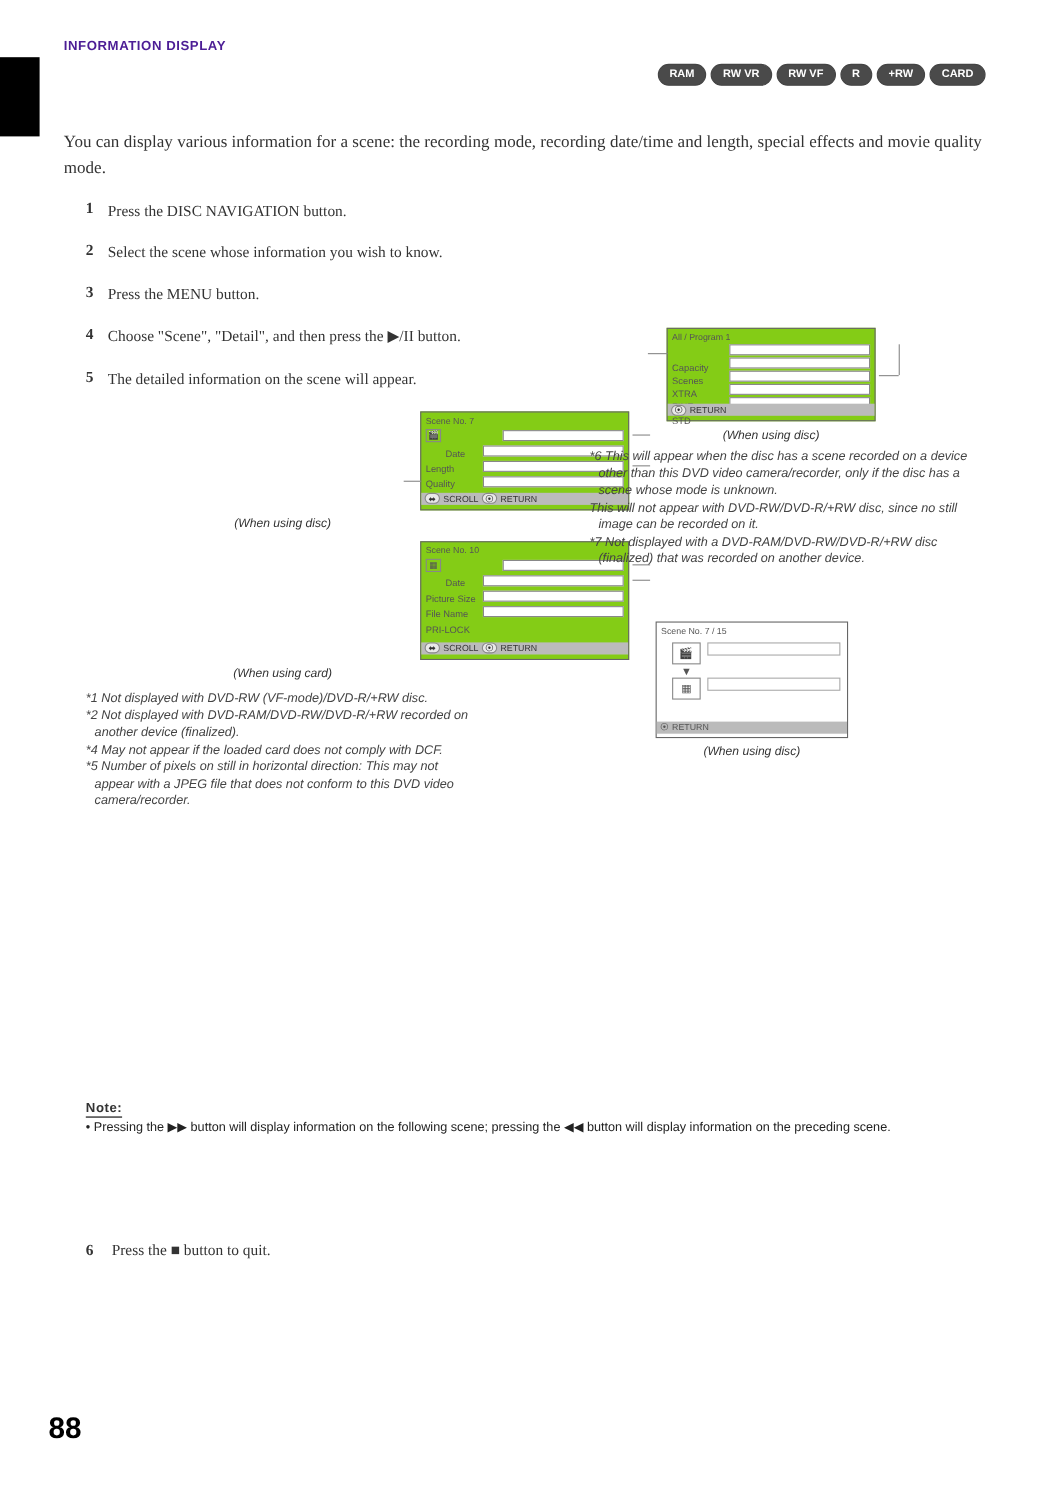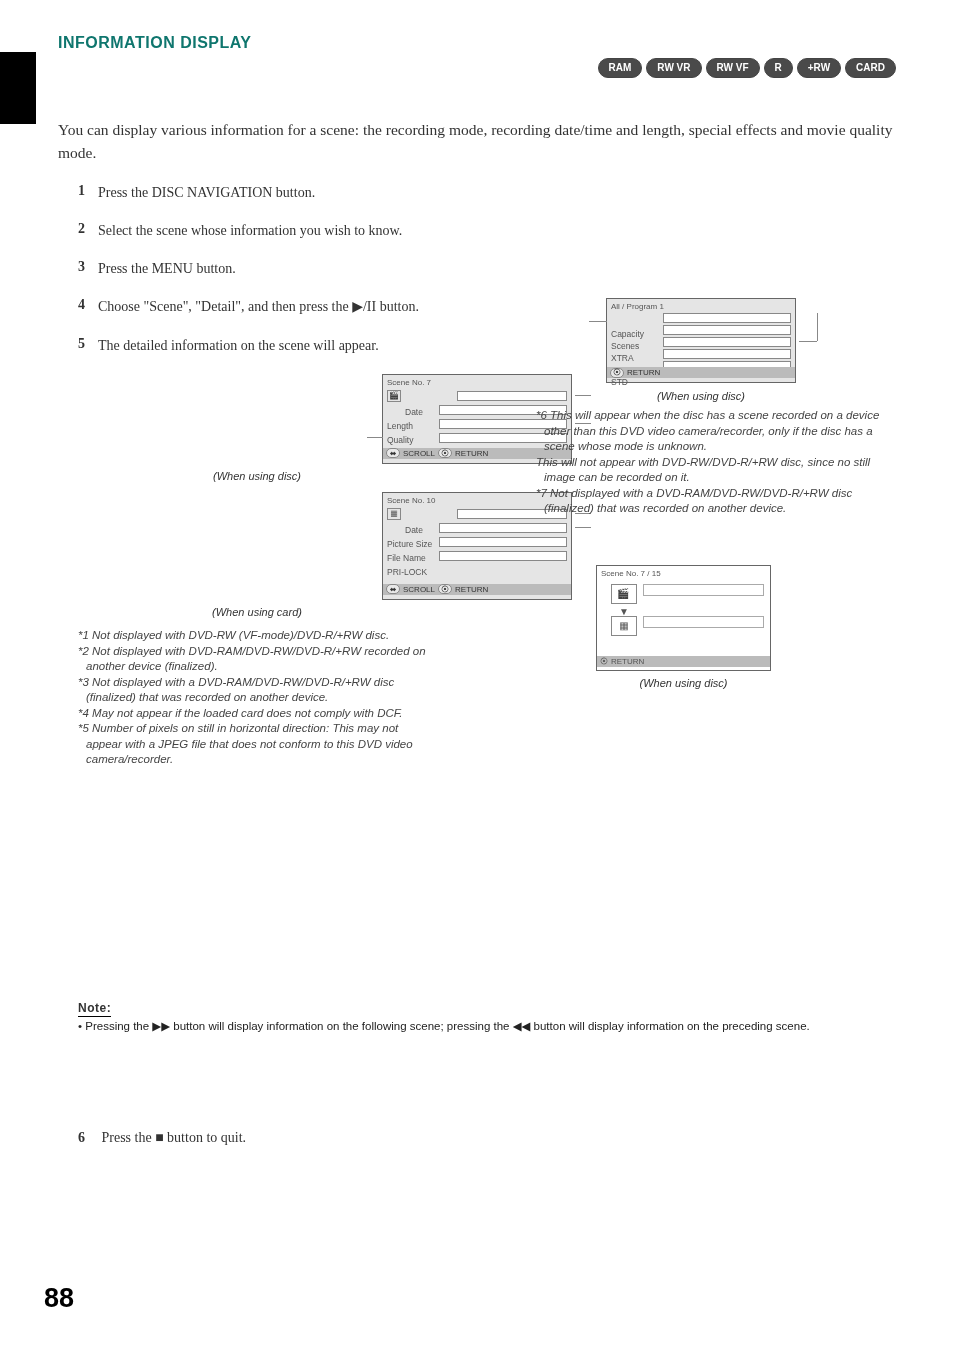--- a/index.html
+++ b/index.html
@@ -65,21 +65,21 @@
     width: 20px;
     flex-shrink: 0;
     font-weight: bold;
   }
   .step-body {
     flex: 1;
     line-height: 1.45;
   }
   .diagram-box {
     border: 1px solid #666;
-    background: #e5e5e5;
+    background: #84cc16;
     position: relative;
     box-sizing: border-box;
     font-family: Arial, sans-serif;
     font-size: 8.5px;
     color: #555;
   }
   .diag-title {
     position: absolute;
     top: 3px;
     left: 4px;
@@ -234,23 +234,23 @@
     font-family: Arial, sans-serif;
     font-size: 27px;
     font-weight: 900;
     color: #000000;
   }
   .heading {
     position: absolute;
     top: 34px;
     left: 58px;
     font-family: Arial, sans-serif;
-    font-size: 16px;
+    font-size: 12px;
     font-weight: bold;
-    color: #0f766e;
+    color: #4c1d95;
     letter-spacing: 0.5px;
   }
   .small-icon {
     display: inline-block;
     width: 12px; height: 10px;
     border: 1px solid #888;
     vertical-align: middle;
     font-size: 8px;
     text-align:center;
     line-height:10px;
@@ -366,21 +366,20 @@
         <span>RETURN</span>
     </div>
     <div class="ptr" style="top:20px; left:192px; width:16px;"></div>
     <div class="ptr" style="top:34px; left:192px; width:16px;"></div>
   </div>
   <div style="text-align:center; margin:-4px 460px 10px 20px; font-family:Arial; font-style:italic; font-size:11px;">(When using card)</div>
 
   <div class="footnotes">
     <div class="fn">*1 Not displayed with DVD-RW (VF-mode)/DVD-R/+RW disc.</div>
     <div class="fn">*2 Not displayed with DVD-RAM/DVD-RW/DVD-R/+RW recorded on another device (finalized).</div>
-    <div class="fn">*3 Not displayed with a DVD-RAM/DVD-RW/DVD-R/+RW disc (finalized) that was recorded on another device.</div>
     <div class="fn">*4 May not appear if the loaded card does not comply with DCF.</div>
     <div class="fn">*5 Number of pixels on still in horizontal direction: This may not appear with a JPEG file that does not conform to this DVD video camera/recorder.</div>
   </div>
 
   <div class="right-diag diagram-box">
     <div class="diag-title">All / Program 1</div>
     <div class="diag-row" style="top:14px;">
         <span class="lbl">Capacity</span>
         <span class="field"></span>
       </div>

